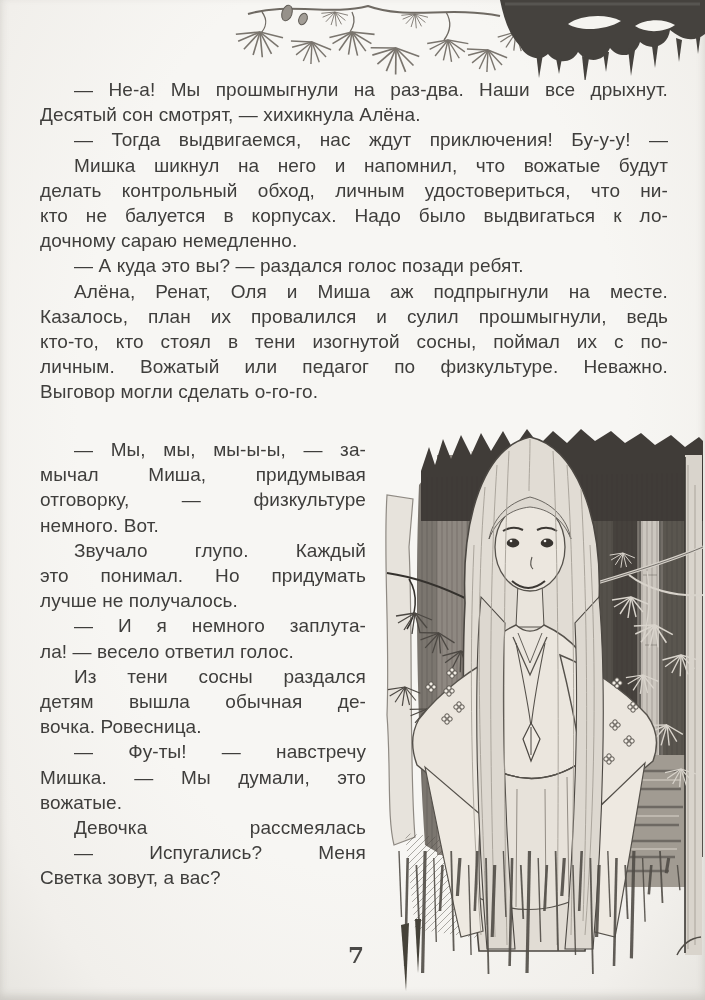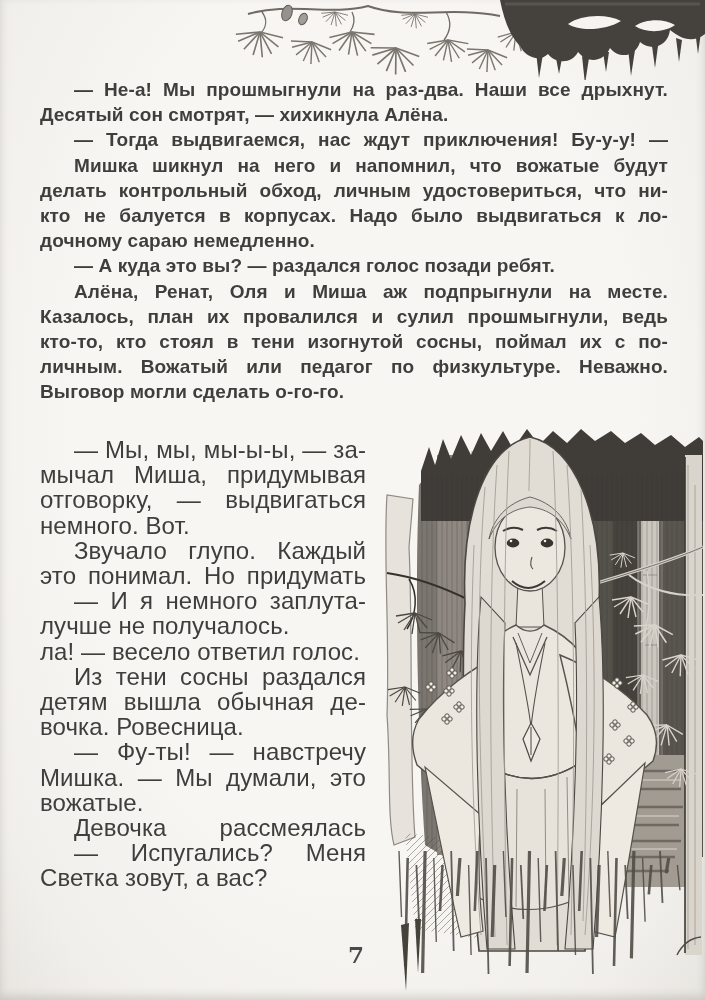--- a/index.html
+++ b/index.html
@@ -8,25 +8,25 @@
     width:705px;height:1000px;
     background:radial-gradient(ellipse at 50% 42%, #f7f6f3 55%, #f1efeb 85%, #e7e5e0 100%);
     font-family:"Liberation Sans", sans-serif;
     color:#3f3e3c;
     overflow:hidden;
     box-shadow:inset 0 -4px 8px rgba(120,115,108,.25);
   }
   .top-deco{position:absolute;left:0;top:0;width:705px;height:80px;}
   .text-block{
     position:absolute;left:40px;top:77px;width:628px;
-    font-size:19px;line-height:25.2px;letter-spacing:.1px;font-weight:bold;
+    font-size:19px;line-height:25.2px;letter-spacing:.1px;
   }
   .column-block{
     position:absolute;left:40px;top:437px;width:326px;
-    font-size:24px;line-height:25.2px;letter-spacing:.1px;
+    font-size:19px;line-height:25.2px;letter-spacing:.1px;
   }
   .line{text-align:justify;text-align-last:justify;white-space:normal;}
   .line.last{text-align-last:left;}
   .line.first{text-indent:34px;}
   .illustration{position:absolute;left:385px;top:425px;width:320px;height:575px;}
   .page-number{
     position:absolute;left:334px;top:941px;width:44px;
     text-align:center;font-family:"DejaVu Serif", serif;
     font-weight:bold;font-size:23px;color:#4a4947;
   }
@@ -94,26 +94,26 @@
       <div class="line first">Алёна, Ренат, Оля и Миша аж подпрыгнули на месте.</div>
       <div class="line">Казалось, план их провалился и сулил прошмыгнули, ведь</div>
       <div class="line">кто-то, кто стоял в тени изогнутой сосны, поймал их с по-</div>
       <div class="line">личным. Вожатый или педагог по физкультуре. Неважно.</div>
       <div class="line last">Выговор могли сделать о-го-го.</div>
     </div>
 
   <div class="column-block" id="column-text">
       <div class="line first">— Мы, мы, мы-ы-ы, — за-</div>
       <div class="line">мычал Миша, придумывая</div>
-      <div class="line">отговорку, — выдвигаться</div>
+      <div class="line">отговорку, — физкультуре</div>
       <div class="line last">немного. Вот.</div>
       <div class="line first">Звучало глупо. Каждый</div>
       <div class="line">это понимал. Но придумать</div>
+      <div class="line last">лучше не получалось.</div>
       <div class="line first">— И я немного заплута-</div>
-      <div class="line last">лучше не получалось.</div>
       <div class="line last">ла! — весело ответил голос.</div>
       <div class="line first">Из тени сосны раздался</div>
       <div class="line">детям вышла обычная де-</div>
       <div class="line last">вочка. Ровесница.</div>
       <div class="line first">— Фу-ты! — навстречу</div>
       <div class="line">Мишка. — Мы думали, это</div>
       <div class="line last">вожатые.</div>
       <div class="line first">Девочка рассмеялась</div>
       <div class="line first">— Испугались? Меня</div>
       <div class="line last">Светка зовут, а вас?</div>

